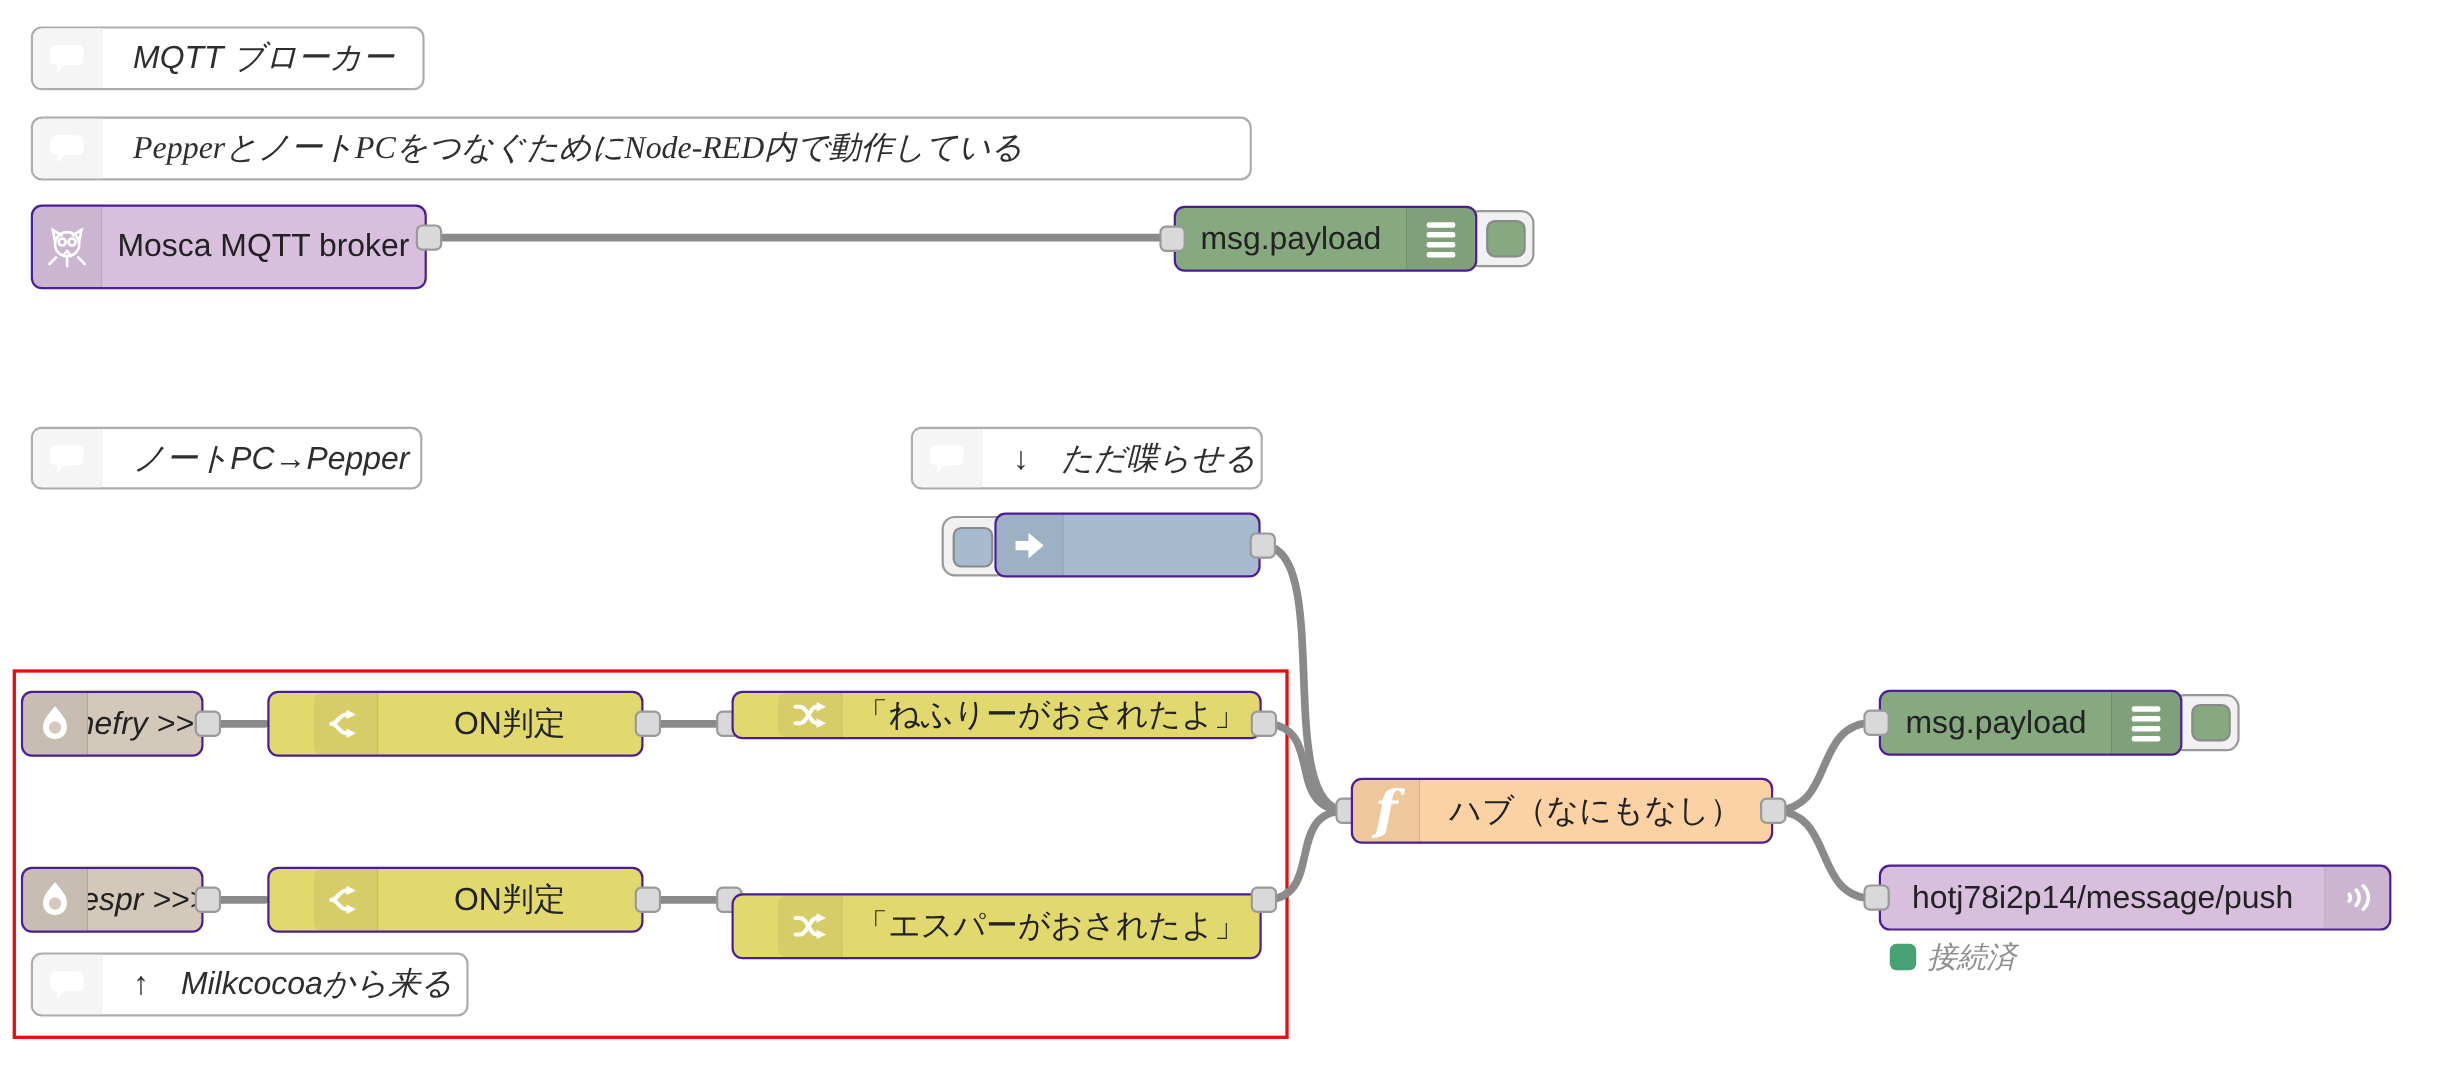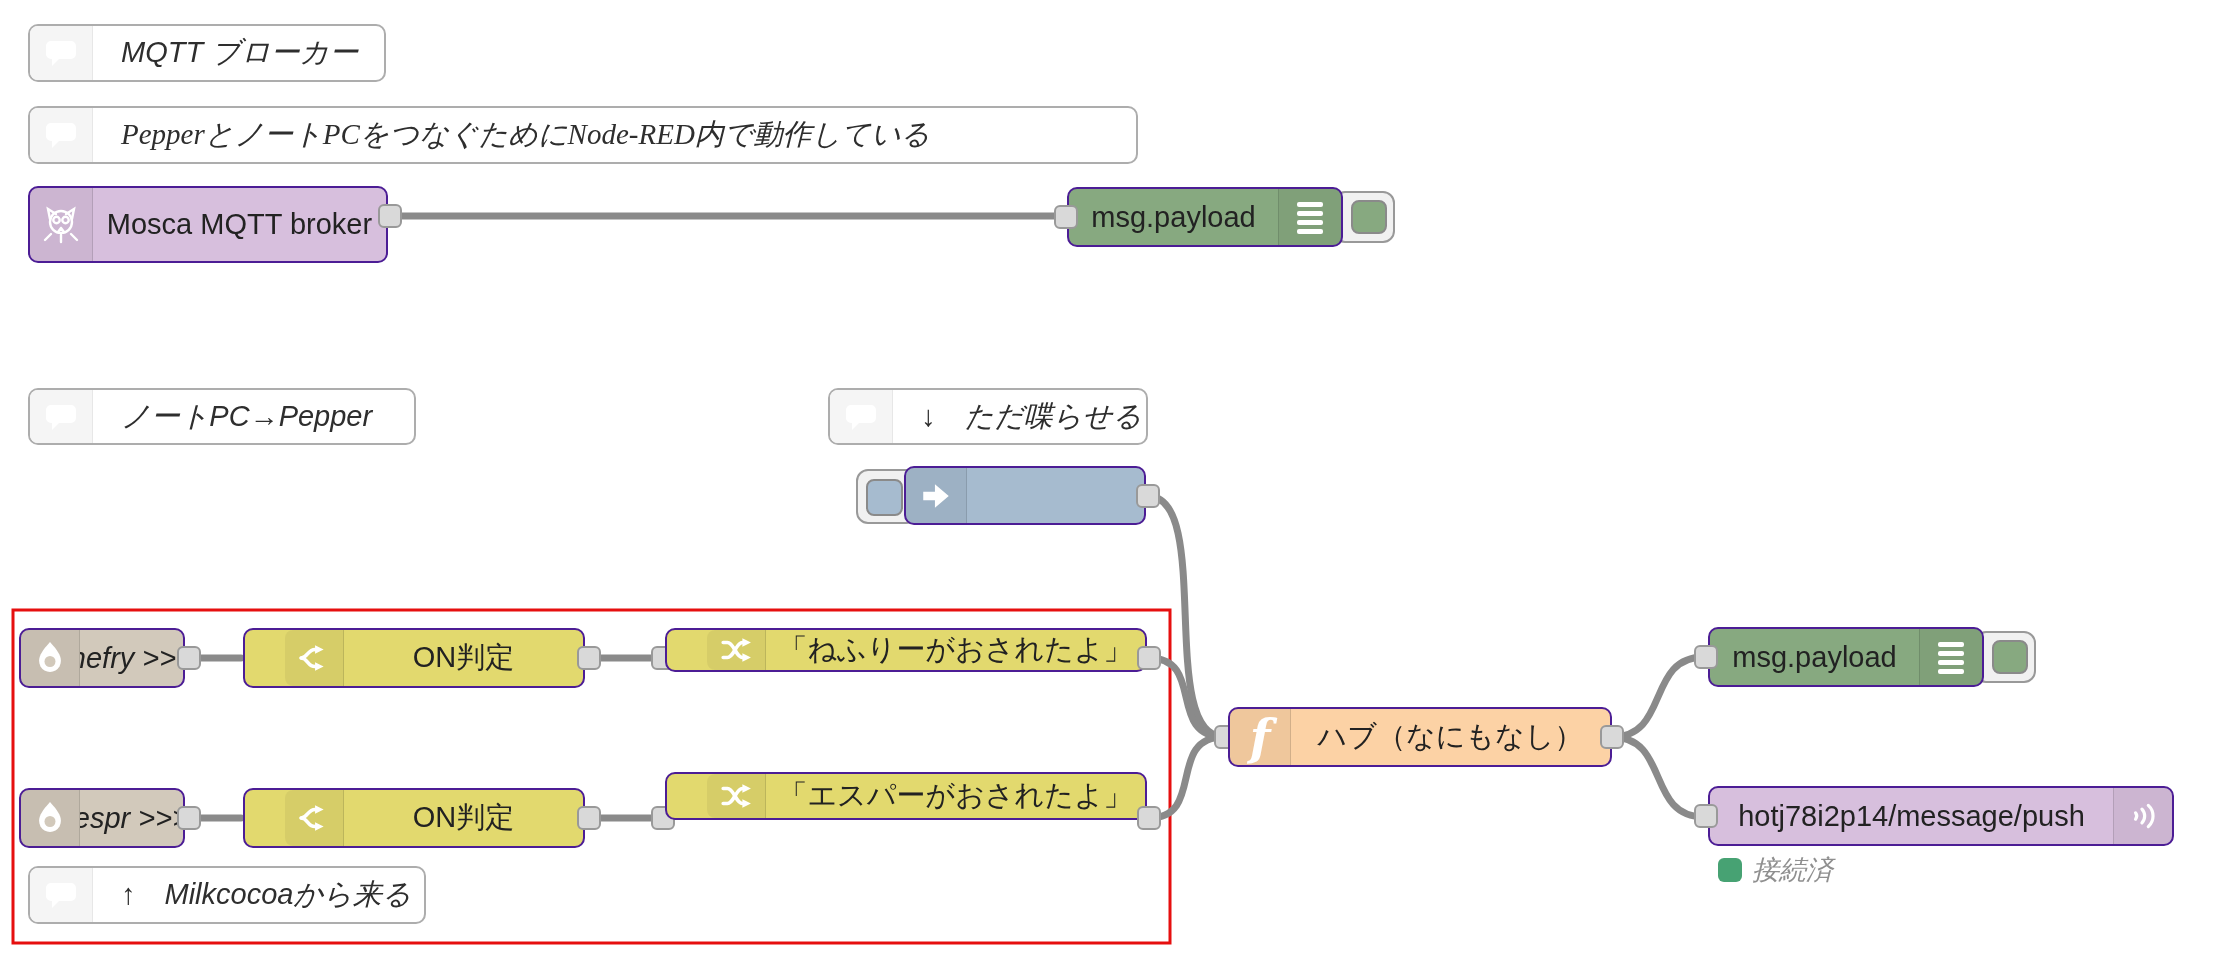--- a/index.html
+++ b/index.html
@@ -63,21 +63,21 @@
 
   <div class="node comment" style="left:28px;top:106px;width:1110px;height:58px;font-family:Liberation Serif, serif;">
     <div class="strip left">
       <svg width="34" height="34" viewBox="0 0 34 34">
           <path fill="#fff" d="M7 5h20a5 5 0 0 1 5 5v8a5 5 0 0 1-5 5H15l-7 7v-7H7a5 5 0 0 1-5-5v-8a5 5 0 0 1 5-5z"></path>
         </svg>
     </div>
     <div class="lbl">PepperとノートPCをつなぐためにNode-RED内で動作している</div>
   </div>
 
-  <div class="node comment" style="left:28px;top:388px;width:388px;height:57px;">
+  <div class="node comment" style="left:28px;top:388px;width:356px;height:57px;">
     <div class="strip left">
       <svg width="34" height="34" viewBox="0 0 34 34">
           <path fill="#fff" d="M7 5h20a5 5 0 0 1 5 5v8a5 5 0 0 1-5 5H15l-7 7v-7H7a5 5 0 0 1-5-5v-8a5 5 0 0 1 5-5z"></path>
         </svg>
     </div>
     <div class="lbl">ノートPC→Pepper</div>
   </div>
 
   <div class="node comment" style="left:28px;top:866px;width:398px;height:58px;">
     <div class="strip left">
@@ -197,21 +197,21 @@
           <path d="M3 15 C 9 15, 9 23, 16 23"></path>
         <polygon fill="#fff" stroke="none" points="16,3 24,7 16,11"></polygon>
         <polygon fill="#fff" stroke="none" points="16,19 24,23 16,27"></polygon>
       </svg>
     </div>
     <div class="lbl">ON判定</div>
   </div>
   <div class="port" style="left:577px;top:806px;"></div>
 
   <div class="port" style="left:651px;top:806px;"></div>
-  <div class="node yellow" style="left:665px;top:772px;width:482px;height:48px;">
+  <div class="node yellow" style="left:665px;top:812px;width:482px;height:60px;">
     <div class="strip left" style="width:58px;">
       <svg width="32" height="34" viewBox="0 0 30 30" fill="none" stroke="#fff" stroke-width="3.4" stroke-linecap="round">
         <path d="M3 8 h4 c6 0 8 14 14 14"></path>
           <path d="M3 22 h4 c6 0 8 -14 14 -14"></path>
         <polygon fill="#fff" stroke="none" points="21,18 29,22 21,26"></polygon>
         <polygon fill="#fff" stroke="none" points="21,4 29,8 21,12"></polygon>
       </svg>
     </div>
     <div class="lbl">「エスパーがおされたよ」</div>
   </div>

